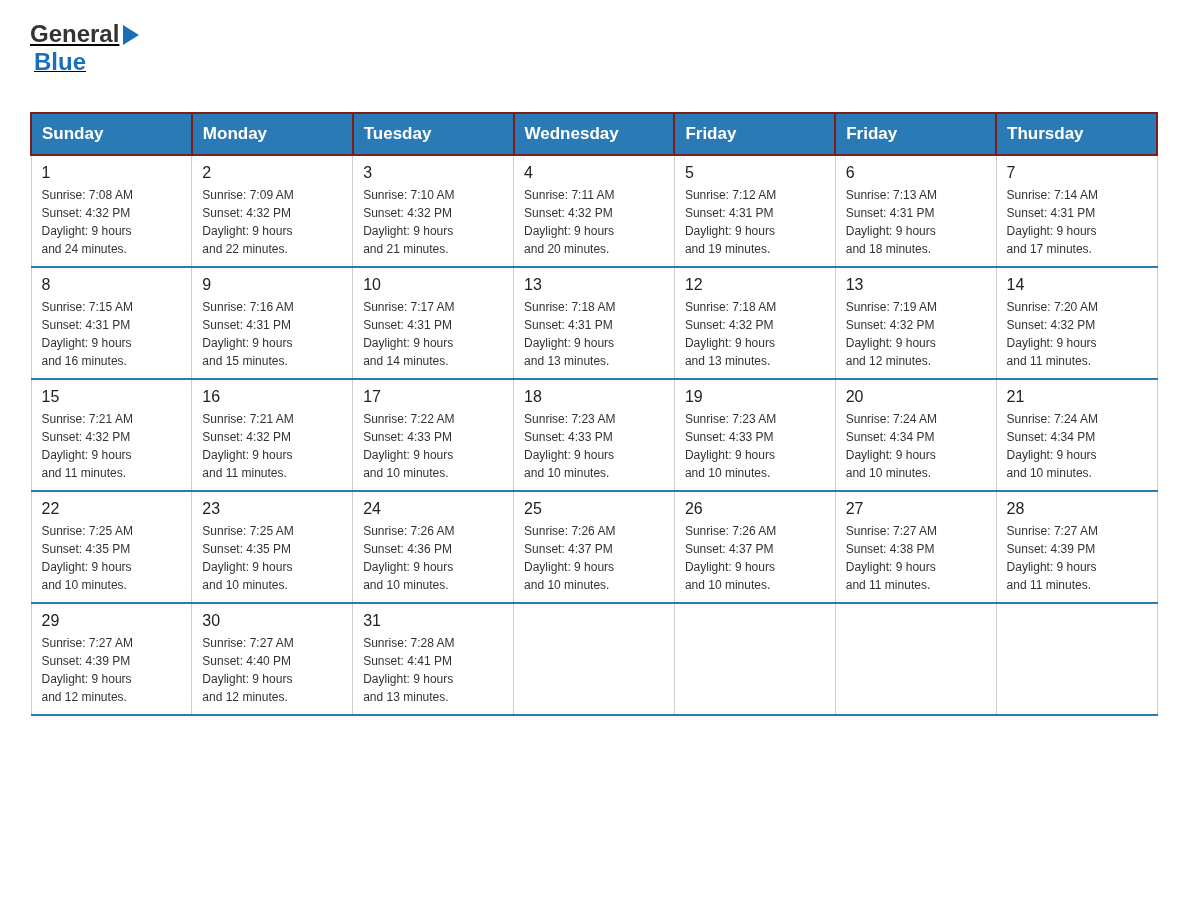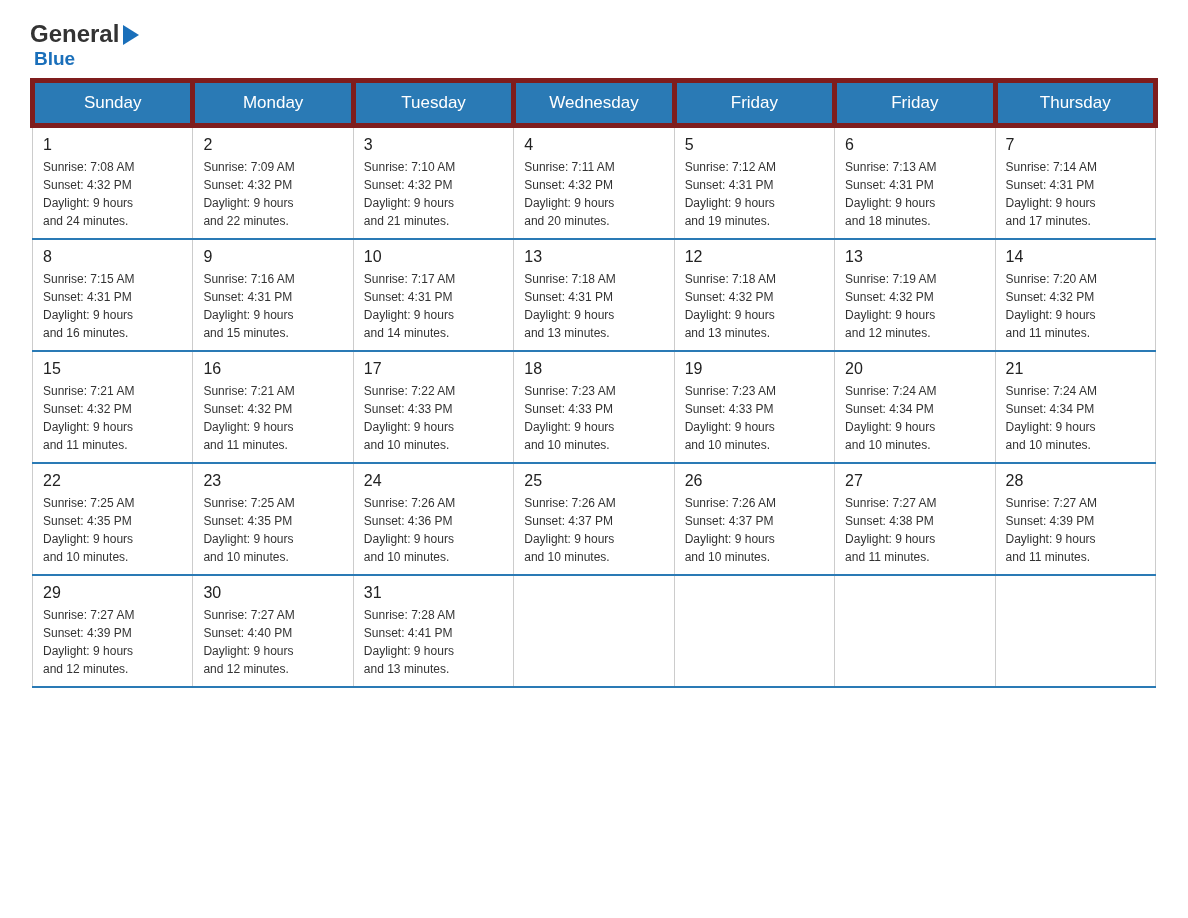--- a/index.html
+++ b/index.html
@@ -7,21 +7,22 @@
       font-family: Arial, sans-serif;
       background: #fff;
       width: 1188px;
       min-height: 918px;
       padding: 20px 30px;
     }
     .header {
       display: flex;
       justify-content: space-between;
       align-items: flex-start;
-      margin-bottom: 8px;
+      margin-bottom: 36px;
+      text-decoration: underline;
     }
     .title-block {
       text-align: right;
     }
     .month-title {
       font-size: 52px;
       font-weight: bold;
       color: #222;
       line-height: 1.1;
     }
@@ -31,24 +32,24 @@
       margin-top: 4px;
     }
     table {
       width: 100%;
       border-collapse: collapse;
     }
     thead tr th {
       background-color: #2a7ab5;
       color: #fff;
       font-size: 17px;
-      font-weight: normal;
+      font-weight: bold;
       padding: 10px 10px;
-      text-align: center;
-      border: 5px solid #7f1d1d;
+      text-align: left;
+      border: 2px solid #7f1d1d;
     }
     tbody tr td {
       vertical-align: top;
       padding: 8px 10px;
       border: 1px solid #ccc;
       font-size: 13.5px;
       color: #222;
       width: 14.28%;
       min-height: 90px;
     }
@@ -78,21 +79,21 @@
 </head>
 <body>
 
 <div class="header">
   <div class="logo-wrapper">
     <div class="logo-line1">
       <span style="font-size:24px;font-weight:bold;color:#333;">General</span>
       <span style="display:inline-block;width:0;height:0;border-top:10px solid transparent;border-bottom:10px solid transparent;border-left:16px solid #1a6fba;margin-left:4px;margin-top:2px;"></span>
     </div>
     <div>
-      <span style="font-size:19px;font-weight:bold;color:#1a6fba;margin-left:4px;">Blue</span>
+      <span style="font-size:24px;font-weight:bold;color:#1a6fba;margin-left:4px;">Blue</span>
     </div>
   </div>
   <div class="title-block">
     <div class="month-title"></div>
     <div class="location-title"></div>
   </div>
 </div>
 
 <table>
   <thead>

